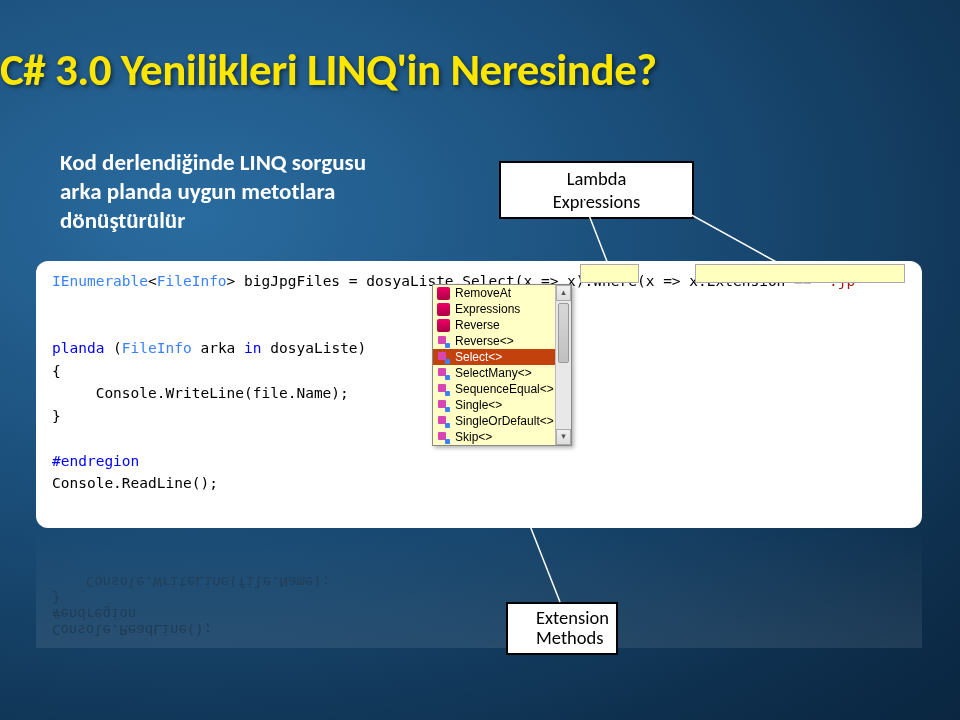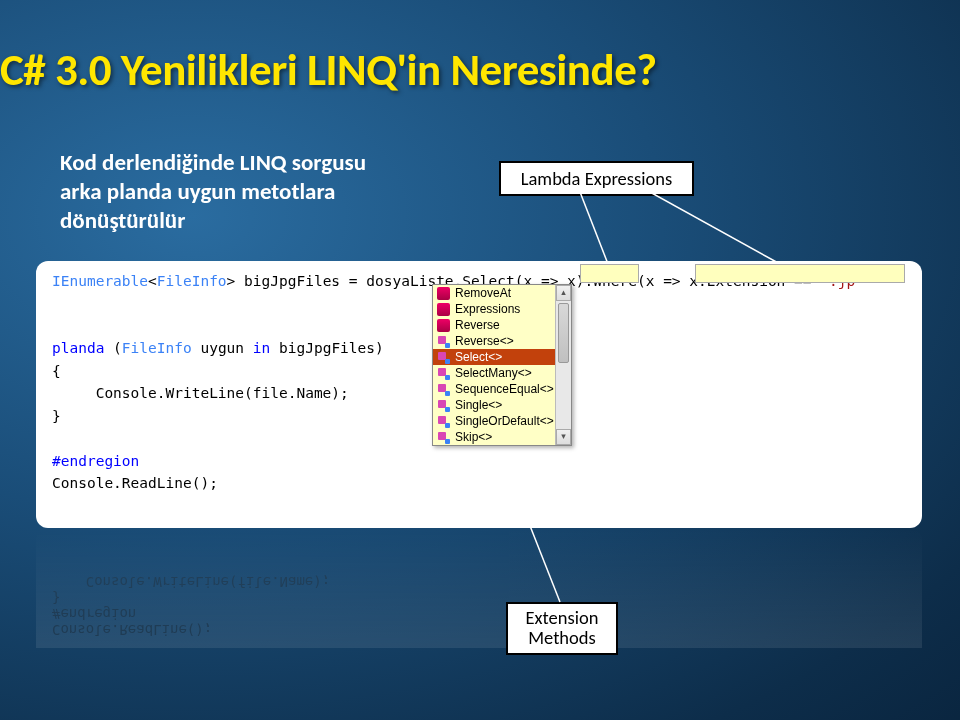--- a/index.html
+++ b/index.html
@@ -8,21 +8,21 @@
 .title{position:absolute;top:42px;left:0;right:0;text-align:left;font-size:45px;font-weight:800;color:#ffe600;text-shadow:2px 2px 4px rgba(0,0,0,.5);letter-spacing:-.5px}
 .subtitle{position:absolute;top:148px;left:60px;width:350px;font-size:23px;font-weight:700;color:#fff;line-height:1.25}
 .code-panel{position:absolute;top:261px;left:36px;width:886px;height:267px;background:#fff;border-radius:12px;padding:9px 16px}
 .reflection{position:absolute;top:528px;left:36px;width:886px;height:120px;background:linear-gradient(to bottom,rgba(255,255,255,.25),rgba(255,255,255,0));border-radius:0 0 12px 12px;transform:scaleY(-1);opacity:.35;overflow:hidden}
 .reflection-inner{padding:10px 16px;font-family:Consolas,monospace;font-size:14px;color:#333}
 .code{font-family:Consolas,monospace;font-size:14.5px;line-height:1.55;color:#000;white-space:pre}
 .kw{color:#0000ff}
 .cls{color:#3b82f6}
 .str{color:#a31515}
 .prep{color:#0000ff}
-.label-box{position:absolute;background:#fff;border:2px solid #000;padding:4px 17px;font-size:18.5px;font-weight:400;color:#000;text-align:center}
+.label-box{position:absolute;background:#fff;border:2px solid #000;padding:4px 28px;font-size:18.5px;font-weight:400;color:#000;text-align:center}
 .lambda-label{top:161px;left:499px;width:195px}
 .ext-label{top:602px;left:506px;width:112px;line-height:1.1}
 .highlight{position:absolute;background:#ffffbe;border:1.5px solid #aaa}
 .hl1{top:264px;left:580px;width:59px;height:19px}
 .hl2{top:264px;left:695px;width:210px;height:19px}
 svg.connector{position:absolute;pointer-events:none}
 .intellisense{position:absolute;top:284px;left:432px;width:140px;background:#ffffc6;border:1px solid #888;font-family:Tahoma,Arial,sans-serif;font-size:12px;box-shadow:2px 2px 4px rgba(0,0,0,.3)}
 .int-item{display:flex;align-items:center;padding:1px 4px;gap:5px}
 .int-item.sel{background:#c2410c;color:#fff}
 .int-ic{width:13px;height:13px;display:inline-block;flex-shrink:0}
@@ -40,21 +40,21 @@
 <body>
 
 <div class="slide">
   <div class="title">C# 3.0 Yenilikleri LINQ'in Neresinde?</div>
   <div class="subtitle">Kod derlendiğinde LINQ sorgusu arka planda uygun metotlara dönüştürülür</div>
 
   <div class="code-panel">
     <div class="code"><span class="cls">IEnumerable</span><span>&lt;</span><span class="cls">FileInfo</span><span>&gt;</span><span> bigJpgFiles = dosyaListe.Select(</span><span>x =&gt; x</span><span>).Where(</span><span>x =&gt; x.Extension == </span><span class="str">".jp</span>
 
 
-<span class="kw">planda</span><span> (</span><span class="cls">FileInfo</span><span> uygun </span><span class="kw">in</span><span> bigJpgFiles)</span>
+<span class="kw">planda</span><span> (</span><span class="cls">FileInfo</span><span> arka </span><span class="kw">in</span><span> dosyaListe)</span>
 <span>{</span>
 <span>     Console.WriteLine(file.Name);</span>
 <span>}</span>
 
 <span class="prep">#endregion</span>
 <span>Console.ReadLine();</span></div>
   </div>
 
   <div class="reflection">
     <div class="reflection-inner">Console.ReadLine();<br>#endregion<br>}<br>&nbsp;&nbsp;&nbsp;&nbsp;Console.WriteLine(file.Name);</div>

